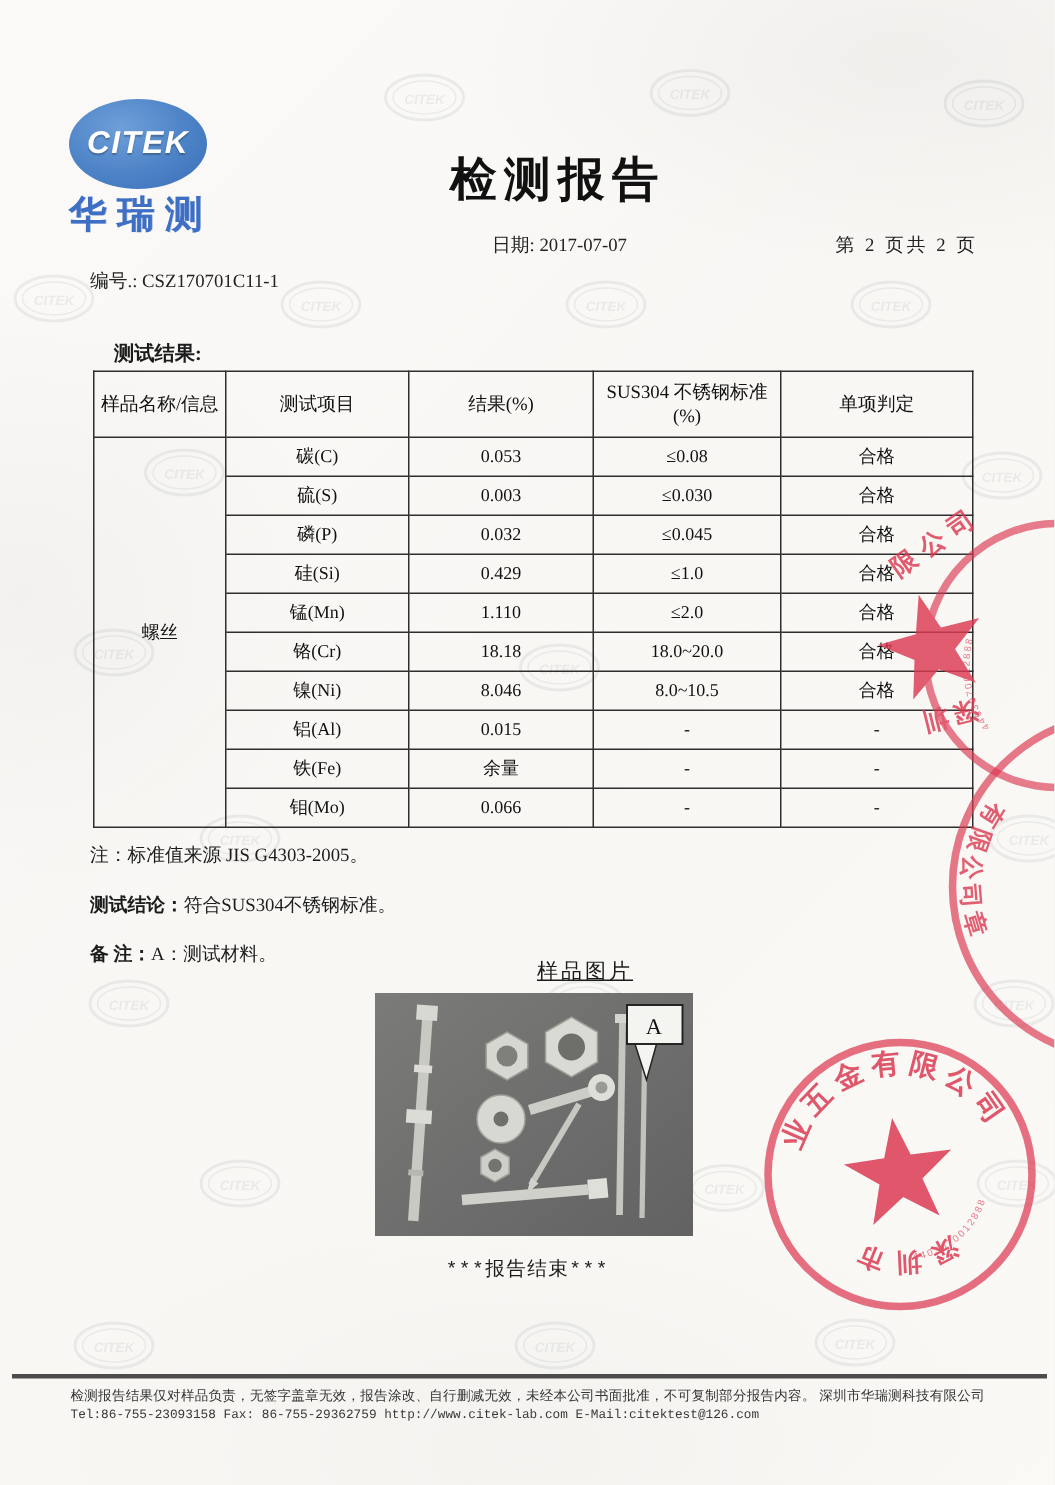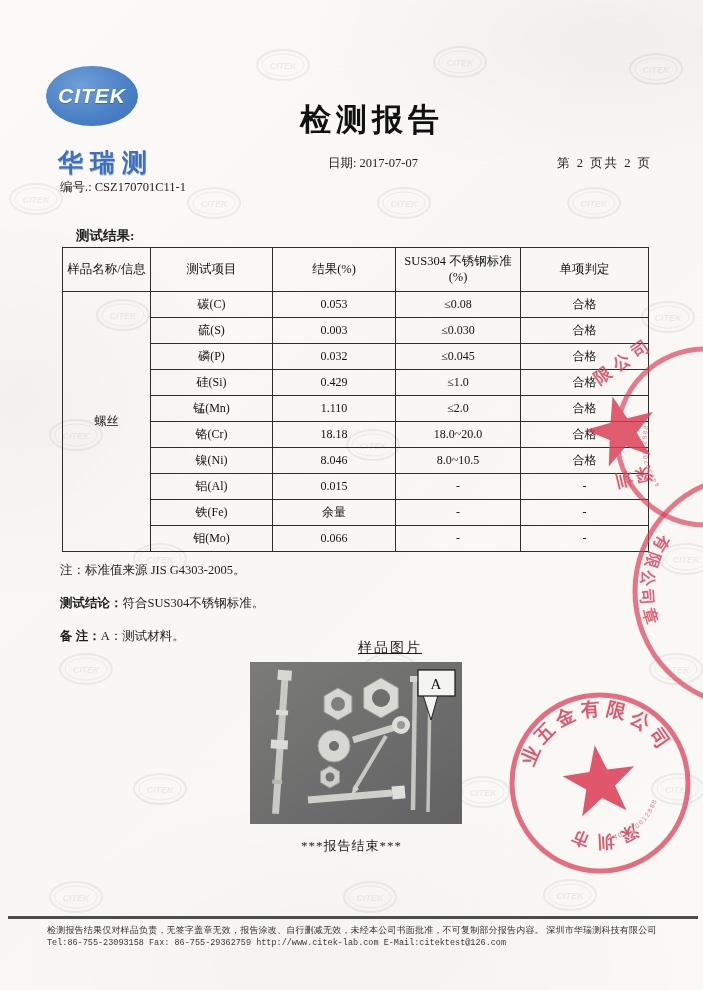--- a/index.html
+++ b/index.html
@@ -29,22 +29,22 @@
     width:92px; height:60px; border-radius:50%;
     background:radial-gradient(ellipse at 38% 32%, #6f9fd9 0%, #4c82c6 55%, #3b6fb8 100%);
     display:flex; align-items:center; justify-content:center;
   }
   .logo-oval span {
     color:#fff; font-family:"Liberation Sans","DejaVu Sans",sans-serif;
     font-weight:bold; font-style:italic; font-size:21px; letter-spacing:1px;
     text-shadow:0 1px 1px rgba(0,0,0,0.25);
   }
   .brand-cn {
-    margin-top:20px; color:#3e6fc5; font-weight:bold; font-size:25px;
-    letter-spacing:7px; text-shadow:0.5px 0.5px 0 rgba(62,111,197,0.5);text-align:center;
+    margin-top:0; color:#3e6fc5; font-weight:bold; font-size:25px;
+    letter-spacing:7px; text-shadow:0.5px 0.5px 0 rgba(62,111,197,0.5);
   }
   .doc-title {
     position:absolute; left:300px; top:99px; font-size:31px; font-weight:bold;
     letter-spacing:5px; color:#111;
   }
   .meta { position:absolute; top:155px; font-size:12.5px; color:#222; }
   .meta.m-no   { left:60px;margin-top:24px; }
   .meta.m-date { left:328px; }
   .meta.m-page { left:557px; letter-spacing:2px; }
 
@@ -64,21 +64,21 @@
 
   
   .note { position:absolute; left:60px; font-size:12.5px; }
   .note b { font-weight:bold; }
   .n1 { top:562px; } .n2 { top:595px; } .n3 { top:628px; }
 
   .photo-caption { position:absolute; left:358px; top:639px; font-size:14px; letter-spacing:2px;text-decoration:underline; }
   .photo { position:absolute; left:250px; top:662px; width:212px; height:162px; }
 
   .report-end { position:absolute; left:0; top:837px; width:703px; text-align:center;
-    font-size:13px; letter-spacing:1px; }
+    font-size:13px; letter-spacing:1px;font-family:Liberation Mono, monospace; }
 
   
   .footer-rule { position:absolute; left:8px; top:916px; width:690px; height:2.5px; background:#4c4c4c; }
   .footer-1 {
     position:absolute; left:47px; top:924px; width:640px;
     font-size:9px; color:#333; letter-spacing:0.2px;
   }
   .footer-2 {
     position:absolute; left:47px; top:938px; width:640px;
     font-family:"Liberation Mono","DejaVu Sans Mono",monospace;

